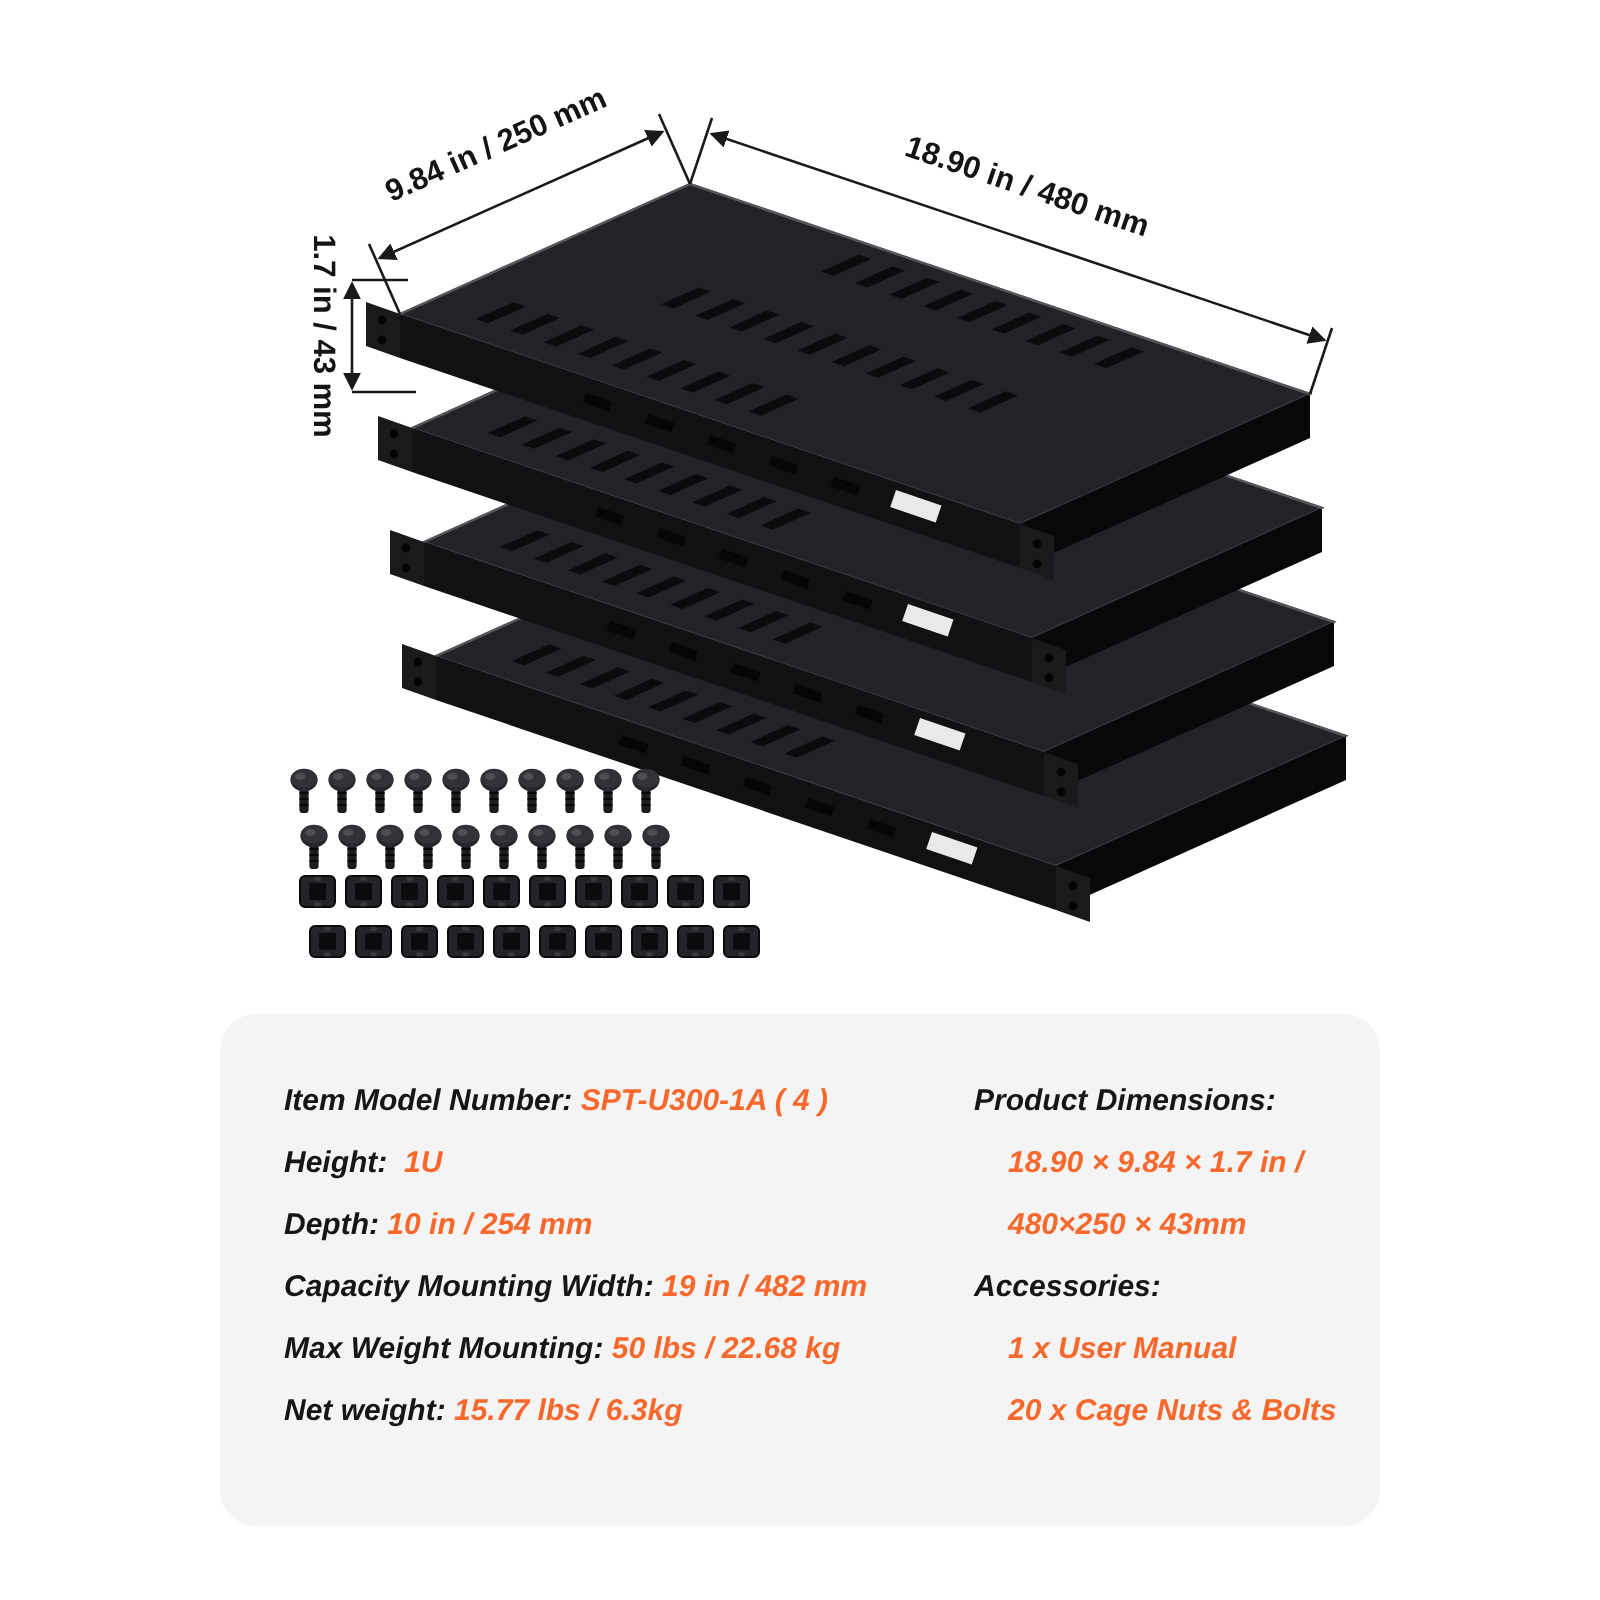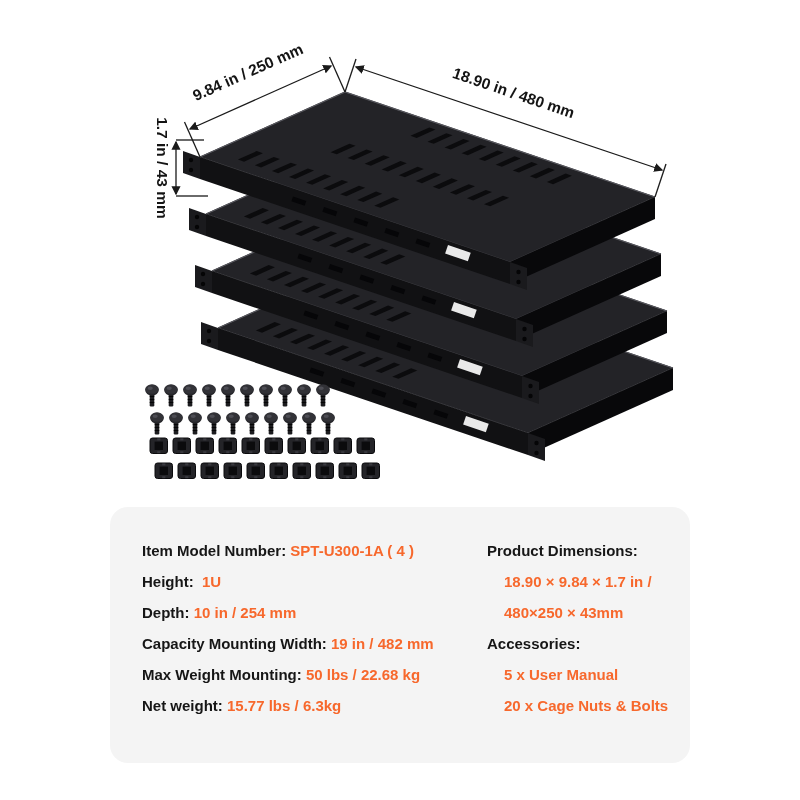--- a/index.html
+++ b/index.html
@@ -3,21 +3,21 @@
 <meta charset="utf-8">
 <style>
   html,body{margin:0;padding:0;background:#ffffff;}
   body{width:800px;height:800px;font-family:"Liberation Sans",sans-serif;}
   .stage{position:relative;width:800px;height:800px;background:#fff;overflow:hidden;}
   .product-svg{position:absolute;left:0;top:0;}
   .dim-text{font-family:"Liberation Sans",sans-serif;font-size:15.5px;font-weight:700;fill:#141414;}
   .spec-card{position:absolute;left:110px;top:507px;width:580px;height:256px;
              background:var(--card-bg,#f4f4f4);border-radius:18px;}
   .col{position:absolute;top:34px;display:flex;flex-direction:column;
-       font-size:15px;font-weight:700;color:#161616;}
+       font-size:15px;font-weight:700;color:#161616;font-style:italic;}
   .col-left{left:32px;gap:12px;}
   .col-right{left:377px;gap:12px;}
   .spec-row{white-space:pre;line-height:19px;}
   .v{color:var(--accent,#f7682c);}
   .k-label{color:#161616;}
   .k-value{color:var(--accent,#f7682c);margin-left:17px;}
 </style>
 </head>
 <body>
 
@@ -197,18 +197,18 @@
       <div class="spec-row"><span class="k-label">Capacity Mounting Width: </span><span class="v">19 in / 482 mm</span></div>
       <div class="spec-row"><span class="k-label">Max Weight Mounting: </span><span class="v">50 lbs / 22.68 kg</span></div>
       <div class="spec-row"><span class="k-label">Net weight: </span><span class="v">15.77 lbs / 6.3kg</span></div>
     </div>
 
     <div class="col col-right">
       <div class="spec-row k-label">Product Dimensions:</div>
       <div class="spec-row k-value">18.90 × 9.84 × 1.7 in /</div>
       <div class="spec-row k-value">480×250 × 43mm</div>
       <div class="spec-row k-label">Accessories:</div>
-      <div class="spec-row k-value">5 x User Manual</div>
+      <div class="spec-row k-value">1 x User Manual</div>
       <div class="spec-row k-value">20 x Cage Nuts &amp; Bolts</div>
     </div>
 
   </div>
 </div>
 
 </body></html>

